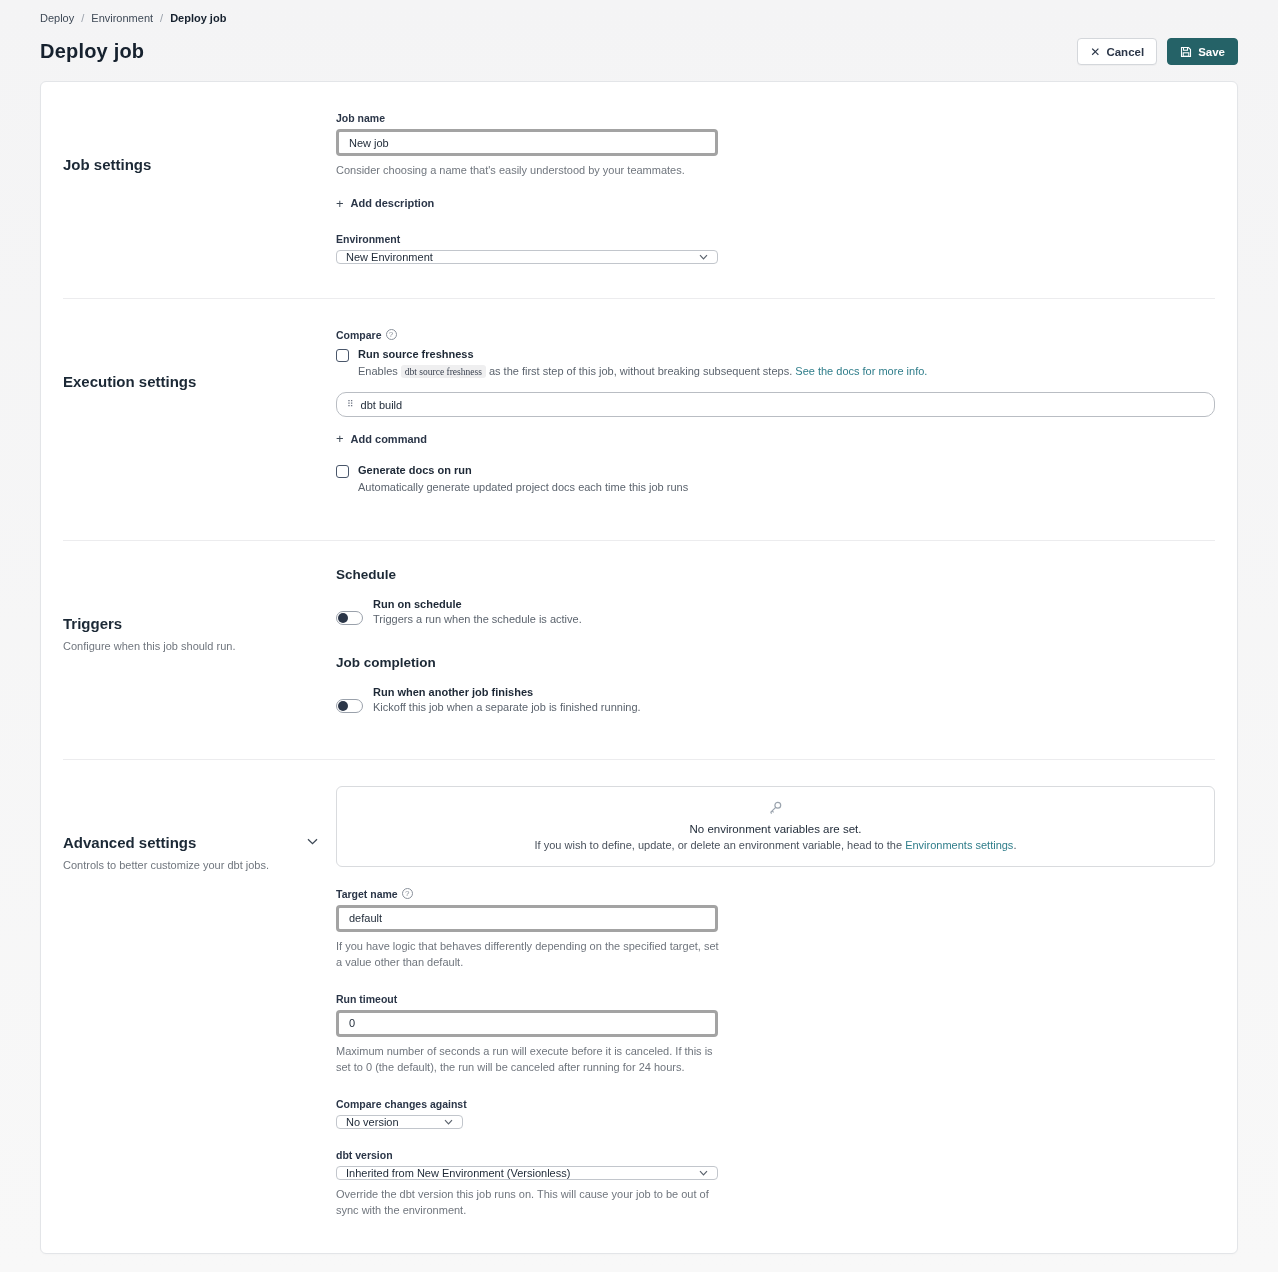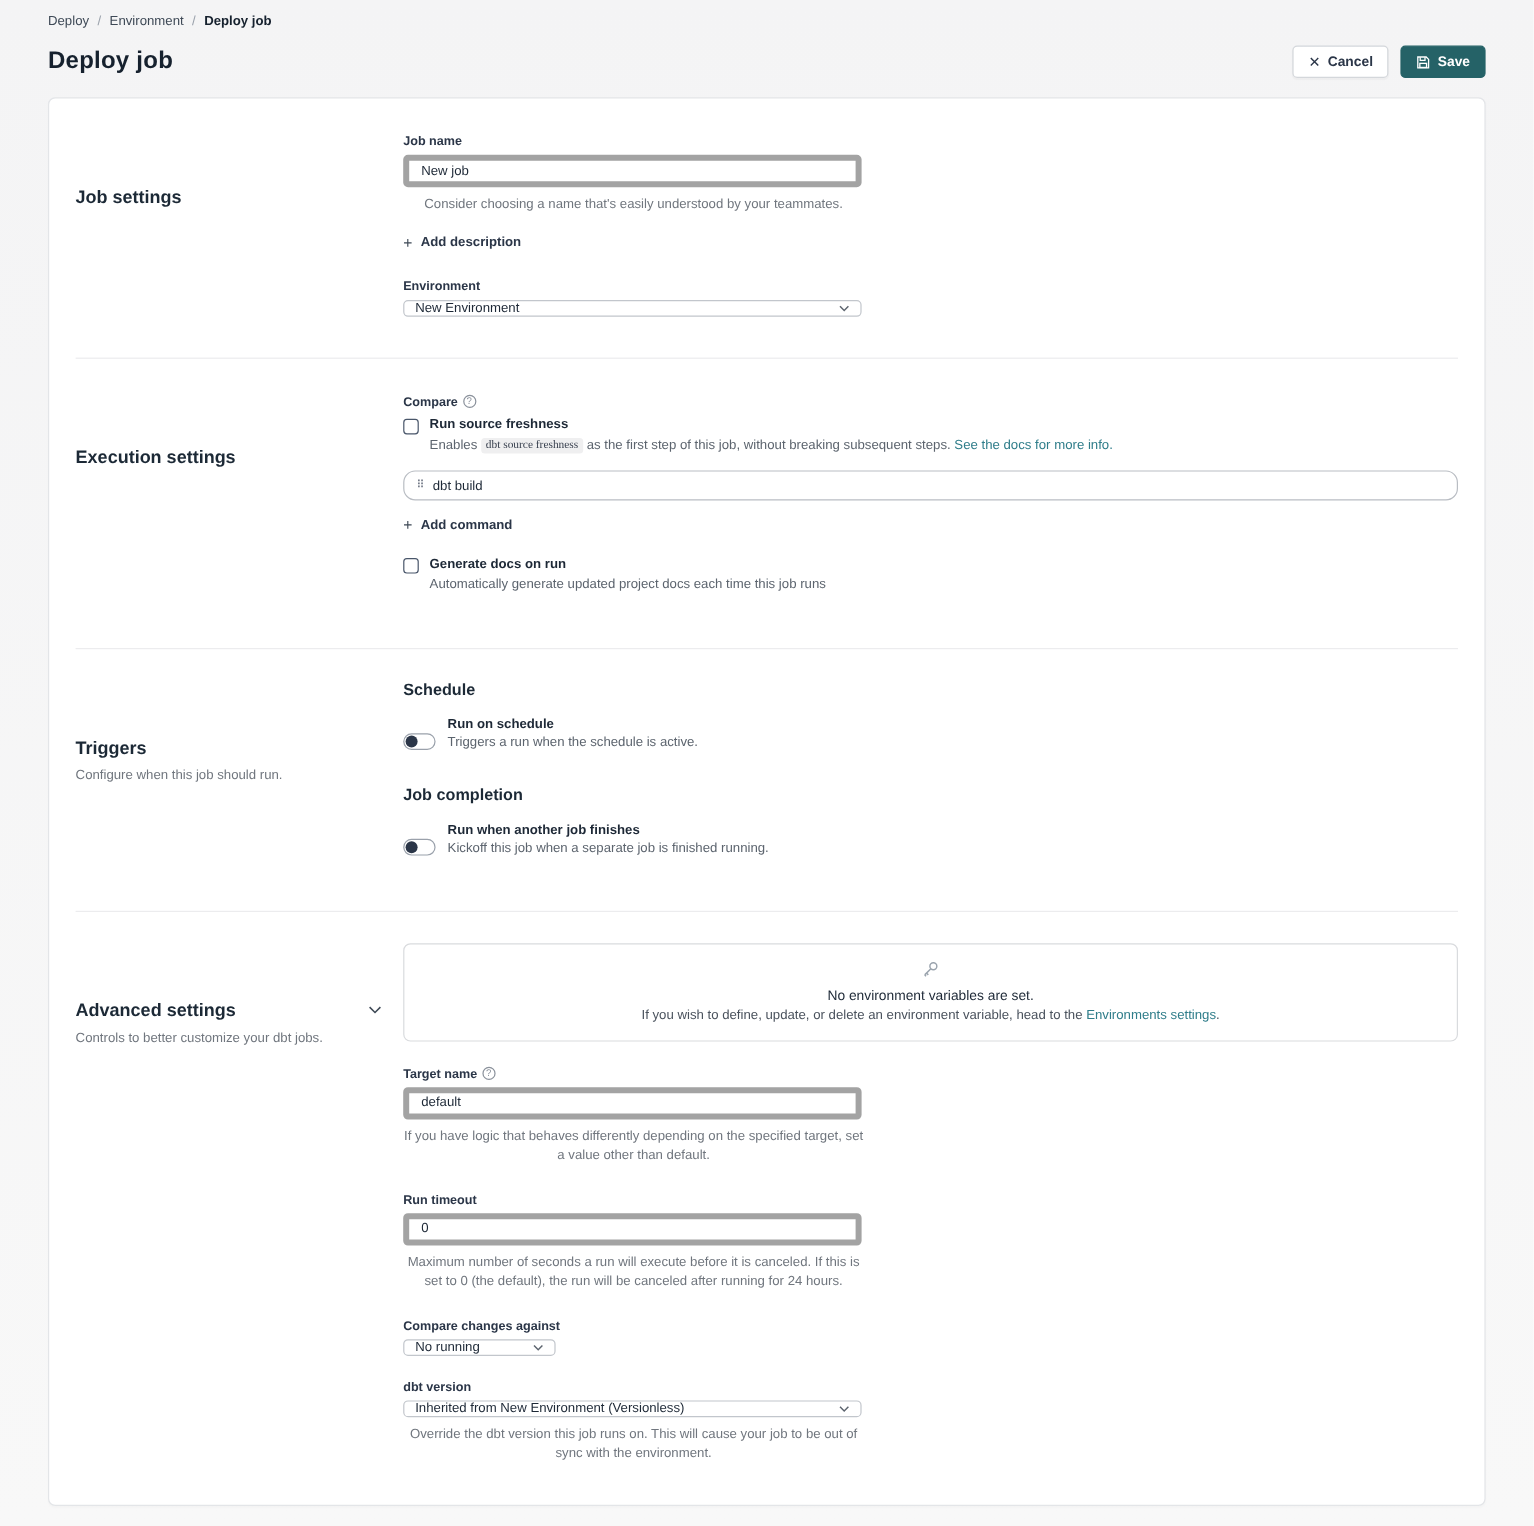--- a/index.html
+++ b/index.html
@@ -28,24 +28,24 @@
   .section { display: grid; grid-template-columns: 273px 1fr; margin: 0 22px; padding: 26px 0 34px; }
   .section + .section { border-top: 1px solid #ececee; }
   .sec-heading { font-size: 15px; font-weight: 700; color: #1c2936; }
   .sec-sub { font-size: 11px; color: #70767e; margin-top: 7px; max-width: 230px; line-height: 1.45; }
   .left-col { position: relative; padding-right: 30px; margin-top: 48px; }
 
   .field { margin-bottom: 15px; }
   .field:last-child { margin-bottom: 0; }
   .field-label { display: inline-flex; align-items: center; gap: 4px; font-size: 10.5px; font-weight: 600;
                  color: #2b3648; margin-bottom: 5px; }
-  .text-input { display: block; width: 382px; height: 27px; border: 5px solid #a3a3a3; border-radius: 4px;
+  .text-input { display: block; width: 382px; height: 27px; border: 3px solid #a3a3a3; border-radius: 4px;
                 padding: 0 10px; font-size: 11px; color: #1d2836; font-family: "Liberation Sans", sans-serif;
                 background: #fff; outline: none; }
-  .helper { font-size: 11px; color: #70767e; line-height: 1.45; margin-top: 7px; max-width: 384px; text-align: center; }
+  .helper { font-size: 11px; color: #70767e; line-height: 1.45; margin-top: 7px; max-width: 384px; }
 
   .select { display: flex; align-items: center; justify-content: space-between; width: 382px; height: 14px;
             border: 1px solid #c2c6cc; border-radius: 4px; padding: 0 9px; font-size: 11px; color: #1d2836;
             background: #fff; cursor: pointer; }
   .select.small { width: 127px; }
   .chev { flex: 0 0 auto; }
 
   .link-btn { display: inline-flex; align-items: center; gap: 7px; font-size: 11px; font-weight: 600;
               color: #2b3648; cursor: pointer; }
   .plus-glyph { font-size: 13px; font-weight: 400; color: #3e4956; line-height: 1; }
@@ -262,21 +262,21 @@
 
       <div class="field" style="margin-top:18px;">
         <span class="field-label">Run timeout</span>
         <input class="text-input" value="0" style="">
         <p class="helper">Maximum number of seconds a run will execute before it is canceled. If this is set to 0 (the default), the run will be canceled after running for 24 hours.</p>
       </div>
 
       <div class="field" style="margin-top:18px;">
         <span class="field-label">Compare changes against</span>
         <div class="select small">
-          <span>No running</span>
+          <span>No version</span>
           <span class="chev">
             <svg width="9" height="6" viewBox="0 0 9 6" fill="none" stroke="#5c646e" stroke-width="1.2">
                 <path d="M1 1.2 4.5 4.8 8 1.2"></path>
               </svg>
           </span>
         </div>
       </div>
 
       <div class="field" style="margin-top:16px;">
         <span class="field-label">dbt version</span>

